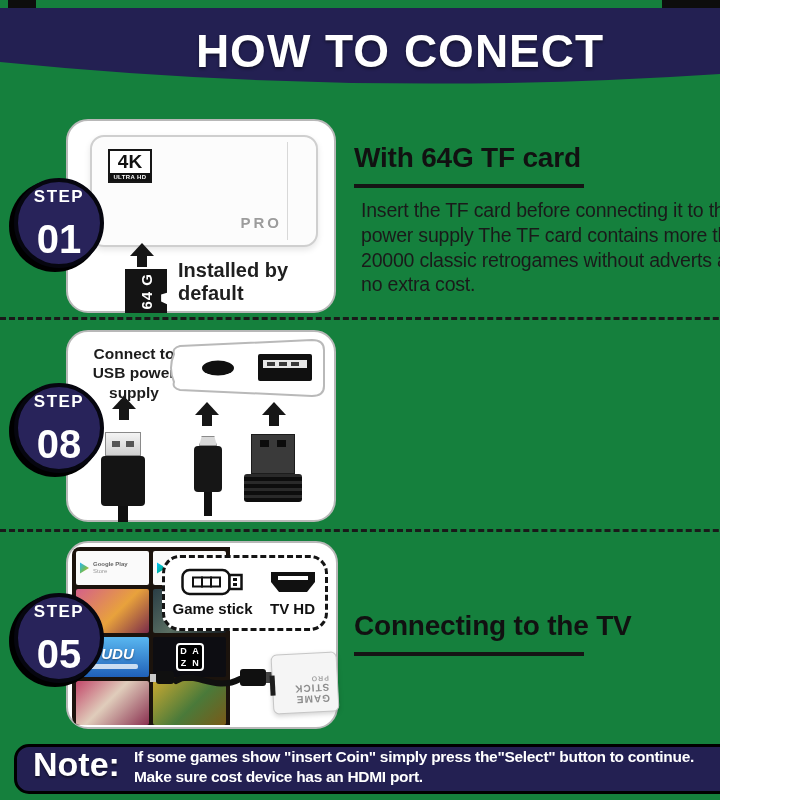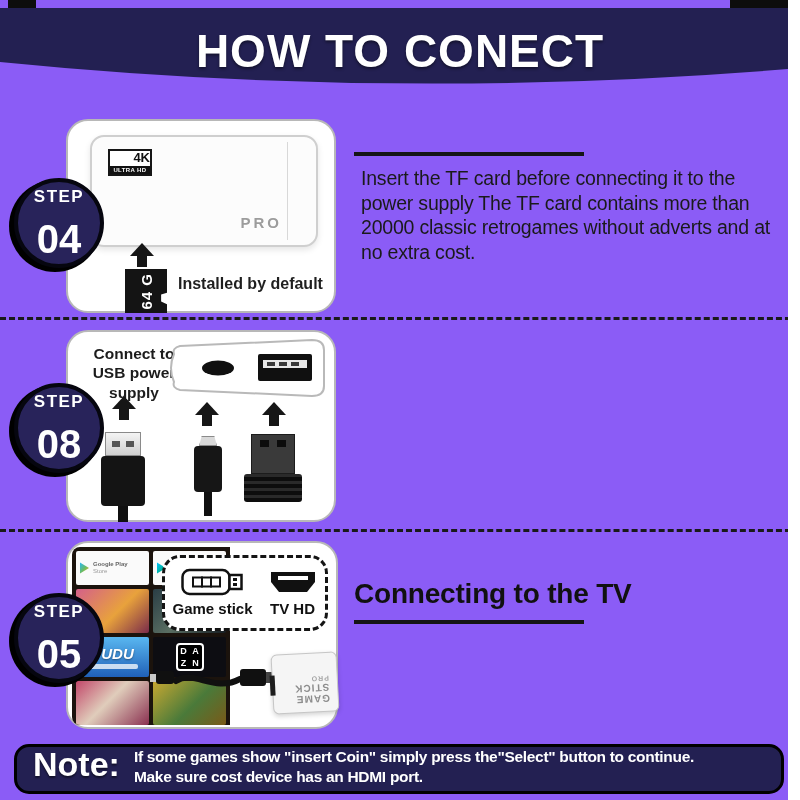--- a/index.html
+++ b/index.html
@@ -1,17 +1,17 @@
 <!DOCTYPE html>
 <html><head>
 <meta charset="utf-8">
 <style>
   html,body{margin:0;padding:0;background:#ffffff;}
   *{box-sizing:border-box;}
-  .canvas{position:relative;width:788px;height:800px;background:#8b5cf6;overflow:hidden;
+  .canvas{position:relative;width:720px;height:800px;background:#15803d;overflow:hidden;
           font-family:"Liberation Sans",sans-serif;color:#141414;}
 
   
   .corner-mark{position:absolute;background:#0d0d0d;}
   .corner-mark.left{left:8px;top:0;width:28px;height:8px;}
   .corner-mark.right{right:0;top:0;width:58px;height:11px;}
   .banner-svg{position:absolute;left:0;top:0;}
   .banner-title{position:absolute;left:0;top:24px;width:800px;text-align:center;
     font-size:46px;font-weight:900;color:#ffffff;letter-spacing:1px;
     text-shadow:0 2px 3px rgba(0,0,0,0.45);}
@@ -23,52 +23,52 @@
   .card3{left:66px;top:541px;width:272px;height:188px;}
 
   .step-badge{position:absolute;width:90px;height:90px;border-radius:50%;
     background:#28235a;border:4px solid #06060f;box-shadow:-4px 3px 0 1px #000;
     color:#fff;display:flex;flex-direction:column;align-items:center;justify-content:center;z-index:4;gap:12px;}
   .sb-step{font-size:17px;font-weight:800;letter-spacing:1.5px;line-height:1;}
   .sb-num{font-size:40px;font-weight:900;line-height:1;margin-top:2px;}
   .sb1{left:14px;top:178px;} .sb2{left:14px;top:383px;} .sb3{left:14px;top:593px;}
 
   .text-col{position:absolute;left:354px;width:440px;z-index:2;}
-  .tc1{top:142px;} .tc2{top:340px;} .tc3{top:578px;}
+  .tc1{top:142px;} .tc2{top:340px;} .tc3{top:610px;}
   .title{margin:0;font-size:28px;font-weight:800;line-height:1.16;letter-spacing:-0.2px;
          color:#111;max-width:400px;}
   .rule{width:230px;height:4px;background:#151515;margin:10px 0 10px 0;}
   .body{margin:7px;font-size:19.5px;line-height:1.26;letter-spacing:-0.2px;color:#1a1a1a;}
 
   .dash{position:absolute;left:0;width:800px;border-top:3px dashed #1a1a1a;z-index:0;}
   .d1{top:317px;} .d2{top:529px;}
 
   .arrow-up{position:absolute;width:24px;height:26px;}
   .arrow-up::before{content:"";position:absolute;left:0;top:0;
     border-left:12px solid transparent;border-right:12px solid transparent;
     border-bottom:13px solid #161616;}
   .arrow-up::after{content:"";position:absolute;left:7px;top:13px;width:10px;height:11px;background:#161616;}
 
   
   .device1{position:absolute;left:22px;top:14px;width:228px;height:112px;background:#fcfcfc;
     border:2px solid #cfcfcf;border-radius:14px;box-shadow:0 3px 6px rgba(0,0,0,0.10);}
   .device1 .seam{position:absolute;right:28px;top:5px;bottom:5px;width:1px;background:#d8d8d8;}
   .badge4k{position:absolute;left:16px;top:12px;width:44px;border:2px solid #161616;background:#fff;}
-  .b4k{display:block;text-align:right;font-size:13px;font-weight:800;line-height:1.15;color:#111;}
+  .b4k{display:block;text-align:center;font-size:19px;font-weight:800;line-height:1.15;color:#111;}
   .b4ksub{display:block;background:#111;color:#fff;font-size:6px;font-weight:700;
     text-align:center;padding:1px 0;letter-spacing:0.4px;}
   .pro{position:absolute;right:34px;bottom:14px;font-size:15px;font-weight:800;
     color:#9c9c9c;letter-spacing:3px;text-shadow:0 1px 0 #fff;}
   .a1{left:62px;top:122px;}
   .tfcard{position:absolute;left:57px;top:148px;width:42px;height:44px;background:#141414;
     clip-path:polygon(0 0,100% 0,100% 54%,86% 58%,86% 74%,100% 80%,100% 100%,0 100%);
     display:flex;align-items:center;justify-content:center;}
   .tflabel{writing-mode:vertical-rl;transform:rotate(180deg);color:#fff;font-weight:800;
     font-size:15px;letter-spacing:1px;}
-  .installed{position:absolute;left:110px;top:154px;font-size:16px;font-weight:600;color:#1f1f1f;}
+  .installed{position:absolute;left:110px;top:138px;font-size:20px;font-weight:600;color:#1f1f1f;}
 
   
   .caption2{position:absolute;left:10px;top:12px;width:112px;text-align:center;
     font-size:15.5px;font-weight:600;line-height:1.25;color:#1c1c1c;}
   .device2{position:absolute;left:98px;top:4px;}
   .a2-1{left:44px;top:64px;} .a2-2{left:127px;top:70px;} .a2-3{left:194px;top:70px;}
   .plug{position:absolute;}
   .plug-usba{left:33px;top:100px;width:44px;}
   .metal{width:36px;height:24px;margin:0 auto;background:linear-gradient(#f4f4f4,#cfcfcf);
     border:1px solid #8a8a8a;display:flex;gap:6px;justify-content:center;align-items:center;}
@@ -161,23 +161,24 @@
       <div class="pro">PRO</div>
     </div>
     <div class="arrow-up a1"></div>
     <div class="tfcard">
       <span class="tflabel">64 G</span>
     </div>
     <div class="installed">Installed by default</div>
   </div>
   <div class="step-badge sb1">
     <span class="sb-step">STEP</span>
-    <span class="sb-num">04</span>
+    <span class="sb-num">01</span>
   </div>
   <div class="text-col tc1">
+    <h2 class="title">With 64G TF card</h2>
     <div class="rule"></div>
     <p class="body">Insert the TF card before connecting it to the power supply The TF card contains more than 20000 classic retrogames without adverts and at no extra cost.</p>
   </div>
 
   <div class="dash d1"></div>
 
   <div class="card card2">
     <div class="caption2">Connect to USB power supply</div>
     <svg class="device2" width="164" height="66" viewBox="0 0 164 66">
       <path d="M14,10 L146,4 Q158,4 158,14 L158,50 Q158,60 146,60 L14,54 Q6,52 8,46 Q2,32 8,18 Q6,12 14,10 Z" fill="#ffffff" stroke="#b9b9b9" stroke-width="2"></path>

